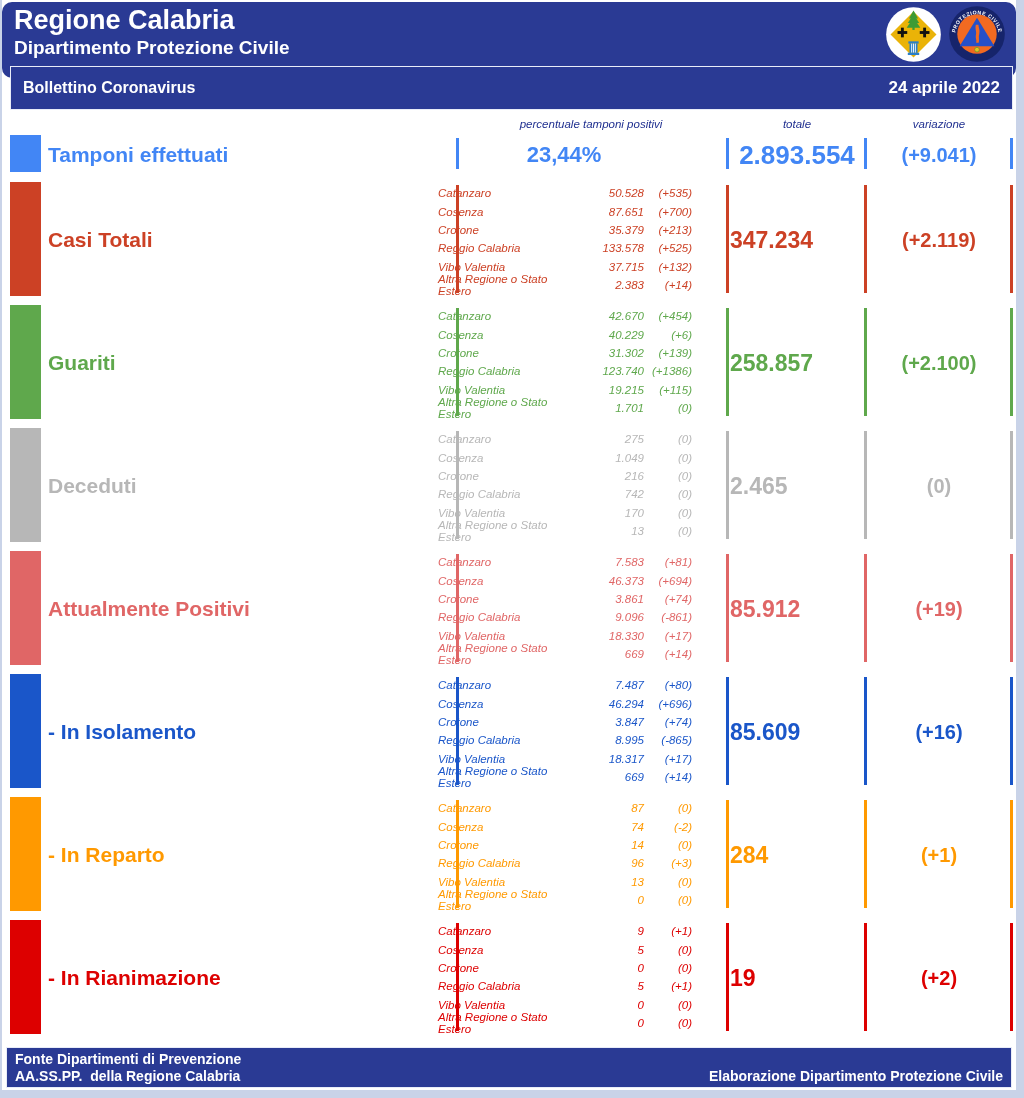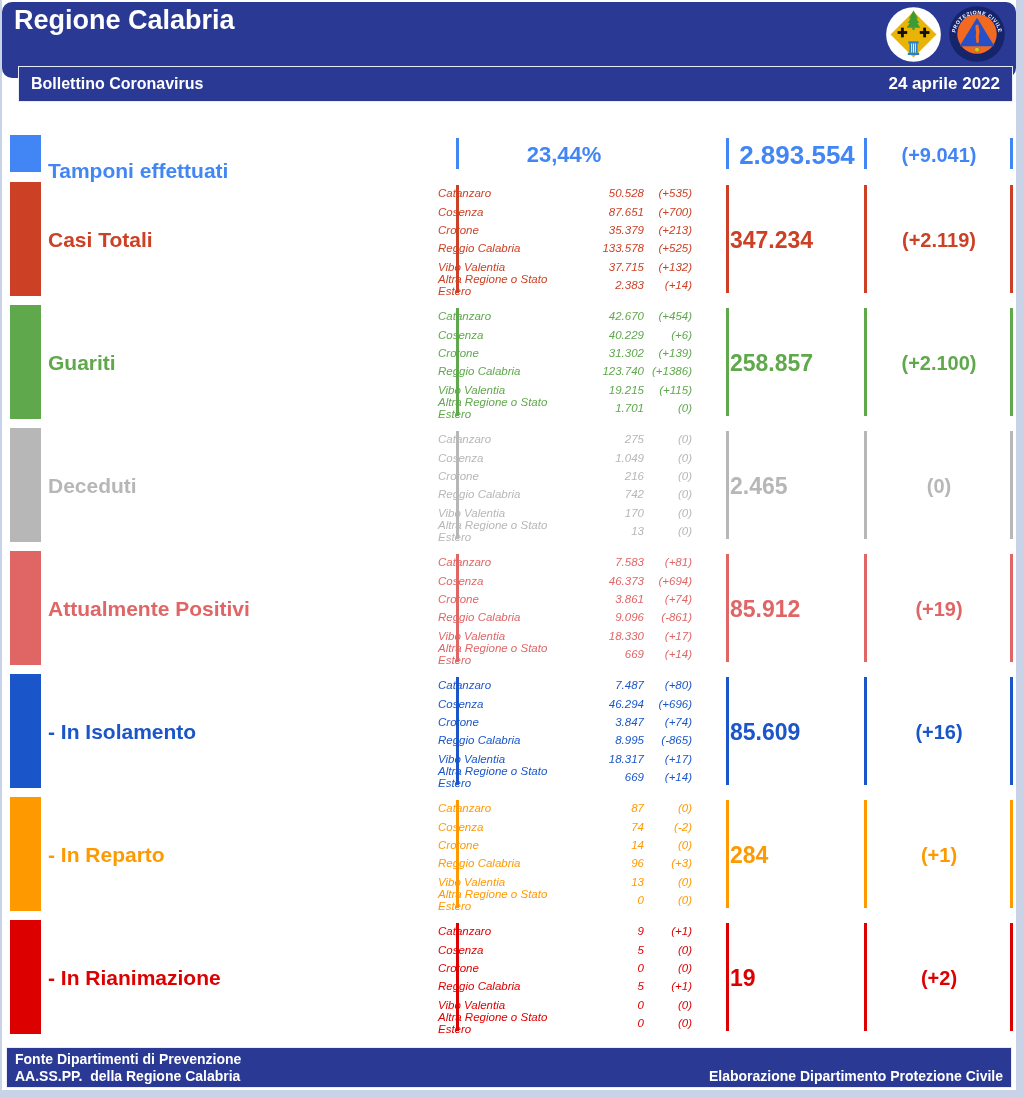--- a/index.html
+++ b/index.html
@@ -28,21 +28,21 @@
   .banner .subtitle {
     position:absolute; left:12px; top:35px;
     color:#ffffff; font-size:19px; font-weight:bold;
   }
   .logo { position:absolute; }
   .logo-calabria { right:74px; top:4px; width:57px; height:57px; }
   .logo-pc { right:10px; top:3px; width:58px; height:58px; }
 
   
   .bulletin-bar {
-    position:absolute; left:16px; right:3px; top:66px; height:36px;
+    position:absolute; left:8px; right:3px; top:66px; height:44px;
     background:#2a3a94; border:1px solid #e8ecf8;
     display:flex; align-items:center; justify-content:space-between;
     padding:0 12px;
   }
   .bulletin-bar .btitle { color:#ffffff; font-size:16px; font-weight:bold; }
   .bulletin-bar .bdate  { color:#ffffff; font-size:17px; font-weight:bold; }
 
   
   .col-headers { position:absolute; top:118px; left:0; right:0; height:15px; }
   .col-headers span {
@@ -53,21 +53,21 @@
   .h-total   { left:728px; width:134px; }
   .h-var     { left:866px; width:142px; }
 
   
   .tamponi-row { position:absolute; top:133px; left:0; right:0; height:43px; --c:#4286f5; }
   .tamponi-row .block {
     position:absolute; left:8px; top:2px; bottom:4px; width:31px; background:var(--c);
   }
   .tamponi-row .tlabel {
     position:absolute; left:46px; top:50%; transform:translateY(-50%);
-    color:var(--c); font-size:21px; font-weight:bold;margin-top:16px;
+    color:var(--c); font-size:21px; font-weight:bold;
   }
   .tamponi-row .tpercent {
     position:absolute; left:454px; width:216px; top:50%; transform:translateY(-50%);
     text-align:center; color:var(--c); font-size:22px; font-weight:bold;
   }
   .tamponi-row .ttotal {
     position:absolute; left:728px; width:134px; top:50%; transform:translateY(-50%);
     text-align:center; color:var(--c); font-size:26px; font-weight:bold;
   }
   .tamponi-row .tvar {
@@ -115,20 +115,21 @@
   .footer .f2 { position:absolute; left:8px; bottom:3px; white-space:pre; }
   .footer .f3 { position:absolute; right:8px; bottom:3px; }
 </style>
 </head>
 <body>
 
 <div class="page">
 
   <div class="banner">
     <div class="title">Regione Calabria</div>
+    <div class="subtitle">Dipartimento Protezione Civile</div>
 
     <svg class="logo logo-calabria" viewBox="0 0 100 100">
       <circle cx="50" cy="50" r="48" fill="#ffffff"></circle>
       <rect x="21.5" y="21.5" width="57" height="57" transform="rotate(45 50 50)" fill="#eab308"></rect>
       <g fill="#3d9b35">
         <polygon points="50,8 42,22 58,22"></polygon>
         <polygon points="50,14 40,30 60,30"></polygon>
         <polygon points="50,20 38,38 62,38"></polygon>
         <rect x="48" y="37" width="4" height="5"></rect>
       </g>
@@ -167,20 +168,25 @@
       <path d="M48,34 C46,41 50,46 48,52 C47,57 50,61 48.5,65 L53,65 C54.5,59 52,55 54,49 C55.5,43 52.5,39 52.5,34 Z" fill="#f26a21"></path>
       <circle cx="50" cy="77" r="4" fill="#e8c31e" stroke="#3d9b35" stroke-width="1"></circle>
     </svg>
   </div>
 
   <div class="bulletin-bar">
     <span class="btitle">Bollettino Coronavirus</span>
     <span class="bdate">24 aprile 2022</span>
   </div>
 
+  <div class="col-headers">
+    <span class="h-percent">percentuale tamponi positivi</span>
+    <span class="h-total">totale</span>
+    <span class="h-var">variazione</span>
+  </div>
 
   <div class="tamponi-row">
     <div class="block"></div>
     <div class="tlabel">Tamponi effettuati</div>
     <div class="vbar b1"></div>
     <div class="tpercent">23,44%</div>
     <div class="vbar b2"></div>
     <div class="ttotal">2.893.554</div>
     <div class="vbar b3"></div>
     <div class="tvar">(+9.041)</div>

